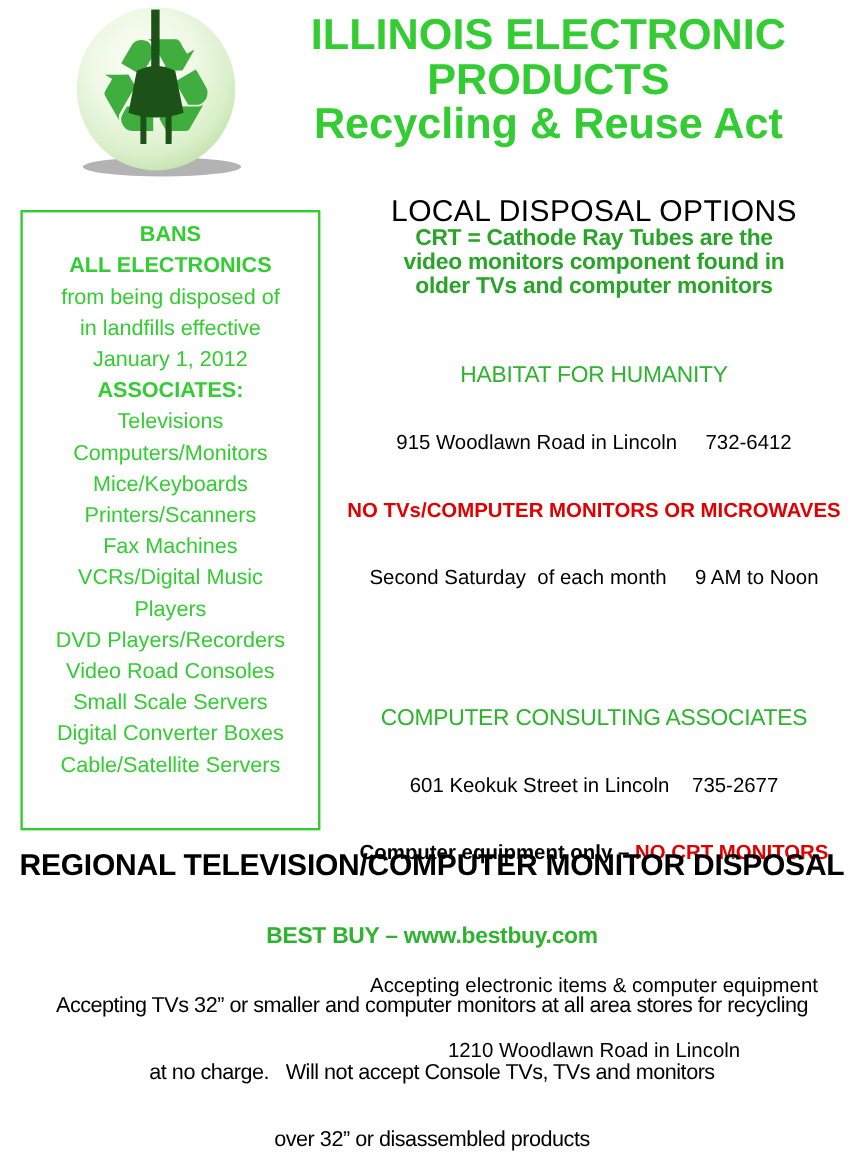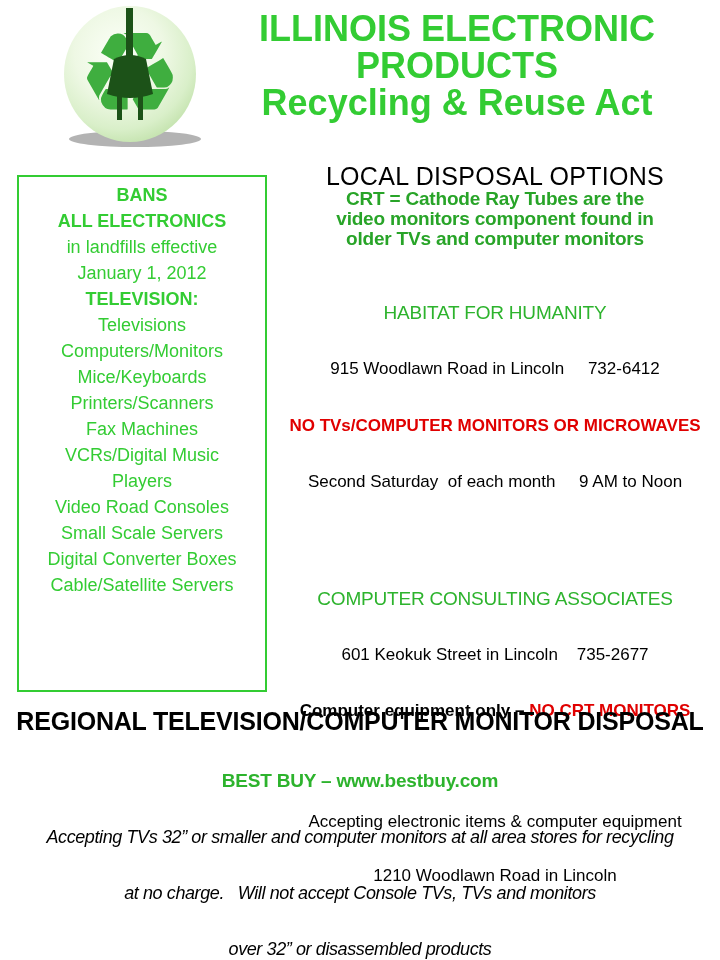--- a/index.html
+++ b/index.html
@@ -44,21 +44,21 @@
   .mix-line .rd { color:var(--red); }
   .v-habitat { margin-top:17px; }
   .v-cca { margin-top:24px; }
   .v-goodwill { margin-top:20px; }
   
   .regional { position:absolute; left:0; top:708px; width:720px; text-align:center; }
   .regional div { white-space:pre; }
   .regional-title { font-size:25px; font-weight:bold; color:var(--black); line-height:26px; letter-spacing:-0.2px; }
   .store-name { font-size:19px; font-weight:bold; color:var(--hgreen); line-height:21px; letter-spacing:-0.2px; }
   .bb-name { }
-  .bb-line { font-size:18px; color:var(--black); line-height:20px; letter-spacing:-0.4px;font-style:italic; }
+  .bb-line { font-size:18px; color:var(--black); line-height:20px; letter-spacing:-0.4px; }
 </style>
 </head>
 <body>
 
 <div class="page">
 
   <div class="logo">
     <svg width="180" height="148" viewBox="0 0 180 148">
       <defs>
         <radialGradient id="ballg" cx="42%" cy="35%" r="68%">
@@ -82,30 +82,32 @@
 
   <div class="title-block">
     <div>ILLINOIS ELECTRONIC</div>
     <div>PRODUCTS</div>
     <div>Recycling &amp; Reuse Act</div>
   </div>
 
   <div class="bans-box">
     <div class="b">BANS</div>
     <div class="b">ALL ELECTRONICS</div>
+    <div>from being disposed of</div>
     <div>in landfills effective</div>
     <div>January 1, 2012</div>
-    <div class="b">TELEVISION:</div>
+    <div class="b">ASSOCIATES:</div>
     <div>Televisions</div>
     <div>Computers/Monitors</div>
     <div>Mice/Keyboards</div>
     <div>Printers/Scanners</div>
     <div>Fax Machines</div>
     <div>VCRs/Digital Music</div>
     <div>Players</div>
+    <div>DVD Players/Recorders</div>
     <div>Video Road Consoles</div>
     <div>Small Scale Servers</div>
     <div>Digital Converter Boxes</div>
     <div>Cable/Satellite Servers</div>
   </div>
 
   <div class="rcol">
     <div class="local-title">LOCAL DISPOSAL OPTIONS</div>
     <div class="crt-line">CRT = Cathode Ray Tubes are the</div>
     <div class="crt-line">video monitors component found in</div>

